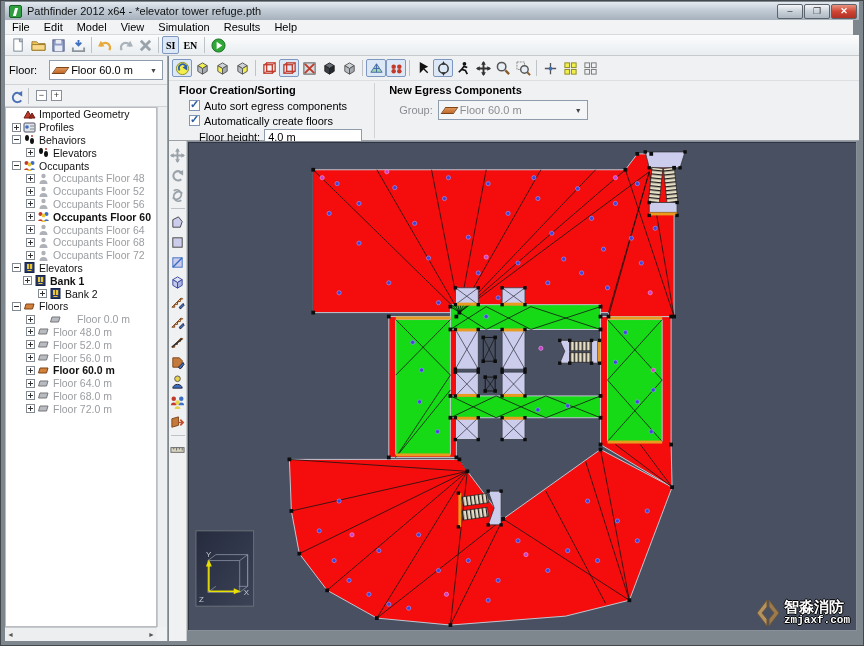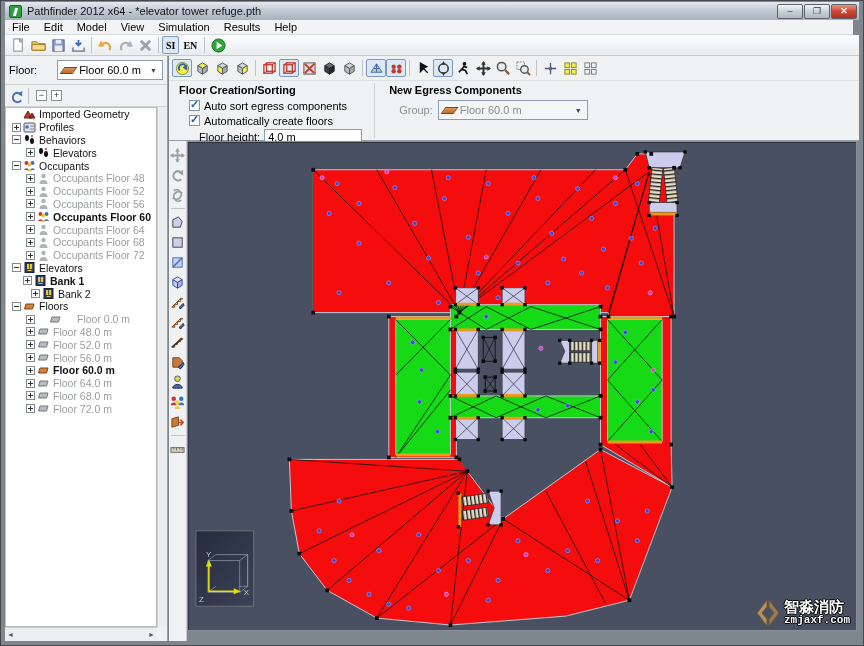--- a/index.html
+++ b/index.html
@@ -17,21 +17,21 @@
   .wbtn.close { background:linear-gradient(#e8937f,#cf4433 50%,#b03124); color:#fff; font-weight:bold; }
   #menubar { position:absolute; left:4px; top:19px; right:10px; height:15px; background:#f2f3f5; display:flex; align-items:center; font-size:11px; border-bottom:1px solid #d7dadd; }
   #menubar .mitem { padding:0 7px; height:15px; line-height:15px; }
   #toolbar1 { position:absolute; left:4px; top:34px; right:4px; height:21px; background:linear-gradient(#fbfcfd,#e9edf0); border-bottom:1px solid #c6cacd; display:flex; align-items:center; padding-left:3px; }
   .tsep { width:1px; height:16px; background:#bfc3c7; margin:0 3px; }
   .tbtn { width:20px; height:18px; display:flex; align-items:center; justify-content:center; border:1px solid transparent; border-radius:2px; }
   .tbtn.pressed { border:1px solid #7d97c0; background:#dde8f6; }
   .tbtn.txt { width:auto; padding:0 3px; font-size:10px; font-weight:bold; font-family:"Liberation Serif",serif; }
   
   #leftpanel { position:absolute; left:4px; top:55px; width:163px; bottom:4px; background:#f0f1f3; border-right:1px solid #9aa0a6; }
-  #floorbar { position:absolute; left:0; top:0; right:0; height:29px; border-bottom:1px solid #d0d3d6; display:flex; align-items:center; font-size:11px; padding:0 4px; gap:20px; }
+  #floorbar { position:absolute; left:0; top:0; right:0; height:29px; border-bottom:1px solid #d0d3d6; display:flex; align-items:center; font-size:11px; padding:0 4px; gap:12px; }
   .dropdown { flex:1; height:20px; background:#fff; border:1px solid #8e9cac; display:flex; align-items:center; font-size:11px; padding-left:4px; gap:4px; position:relative; }
   .dropdown .arrowbox { position:absolute; right:1px; top:1px; bottom:1px; width:15px; display:flex; align-items:center; justify-content:center; color:#444; font-size:7px; }
   .floor-ico { width:13px; height:7px; background:linear-gradient(#e0945a,#c06a28); transform:skewX(-35deg); border:1px solid #7d4418; }
   #treebar { position:absolute; left:0; top:29px; right:0; height:22px; border-bottom:1px solid #d0d3d6; display:flex; align-items:center; padding-left:5px; gap:4px; }
   .minibox { width:11px; height:11px; border:1px solid #8a9099; background:#fff; font-size:9px; line-height:9px; text-align:center; color:#333; }
   #tree { position:absolute; left:0; top:51px; right:10px; bottom:14px; background:#fff; border:1px solid #b9bdc2; overflow:hidden; font-size:10.5px; }
   #vscroll { position:absolute; right:0; top:51px; width:10px; bottom:14px; background:#eceef0; border-left:1px solid #c6cacd; }
   #hscroll { position:absolute; left:0; bottom:0; right:10px; height:14px; background:#eceef0; border-top:1px solid #c6cacd; display:flex; justify-content:space-between; align-items:center; padding:0 2px; font-size:7px; color:#555; }
   .trow { display:flex; align-items:center; height:12.8px; white-space:nowrap; }
   .trow .lbl { margin-left:3px; color:#111; }
@@ -283,21 +283,21 @@
         <div class="trow" style="padding-left: 17px; font-weight: bold;">
           <span class="expander plus"></span>
           <span class="tico"><svg width="13" height="11" viewBox="0 0 13 11">
               <rect x="2" y="0.5" width="9" height="10" fill="#2a3a66" stroke="#17224a"></rect>
               <rect x="4" y="2" width="2.2" height="5" fill="#e8c83a"></rect>
               <rect x="7" y="2" width="2.2" height="5" fill="#e8c83a"></rect>
               <path d="M4.5 8.5 h4" stroke="#e8c83a"></path>
             </svg></span>
           <span class="lbl">Bank 1</span>
         </div>
-        <div class="trow" style="padding-left: 25px; text-align: right;">
+        <div class="trow" style="padding-left: 32px; text-align: right;">
           <span class="expander plus"></span>
           <span class="tico"><svg width="13" height="11" viewBox="0 0 13 11">
               <rect x="2" y="0.5" width="9" height="10" fill="#2a3a66" stroke="#17224a"></rect>
               <rect x="4" y="2" width="2.2" height="5" fill="#e8c83a"></rect>
               <rect x="7" y="2" width="2.2" height="5" fill="#e8c83a"></rect>
               <path d="M4.5 8.5 h4" stroke="#e8c83a"></path>
             </svg></span>
           <span class="lbl">Bank 2</span>
         </div>
         <div class="trow" style="padding-left: 6px;">

